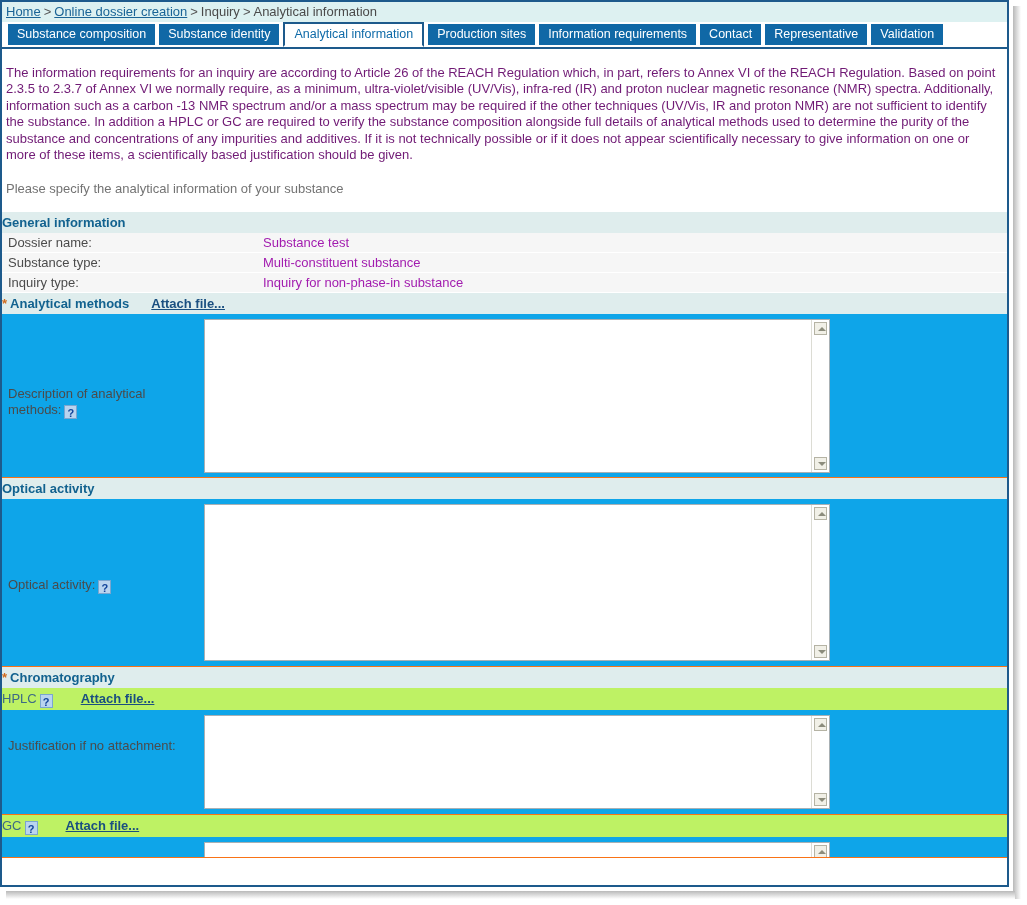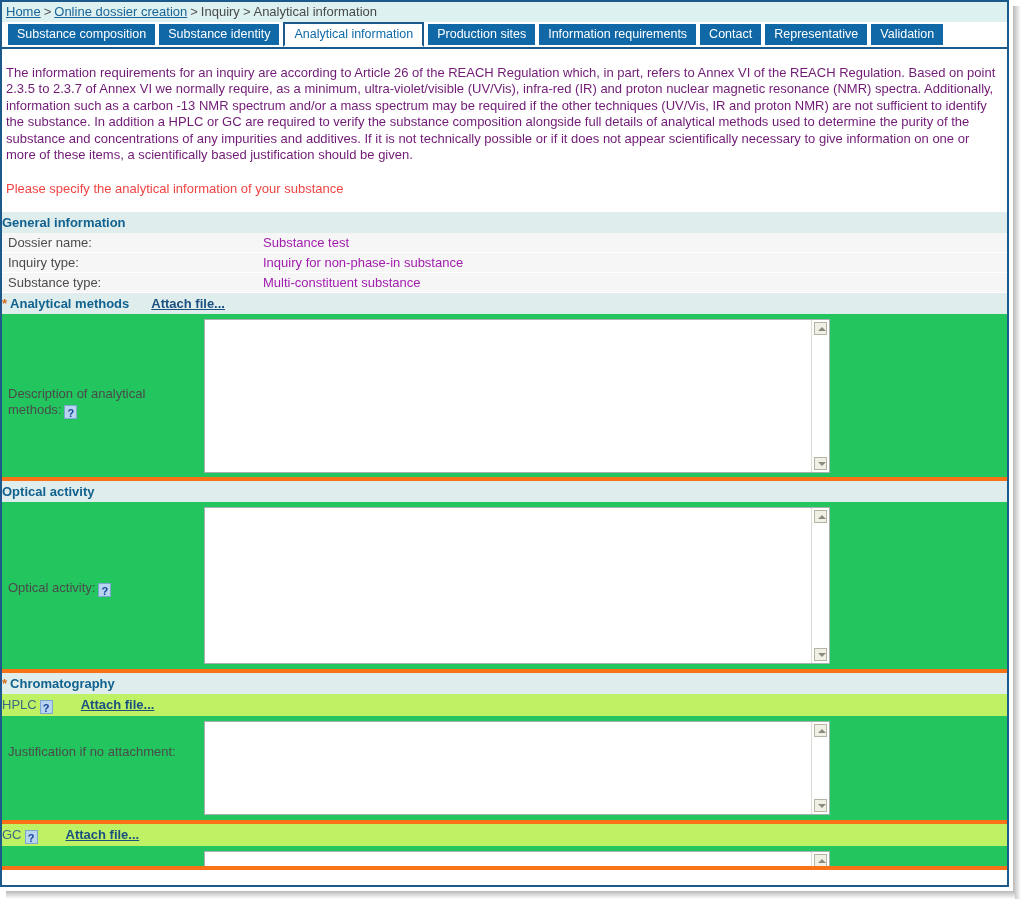--- a/index.html
+++ b/index.html
@@ -85,21 +85,21 @@
   
   .intro{
     padding:16px 10px 0 4px;
     font-size:13px;
     line-height:16.4px;
     color:#701a75;
   }
   .subintro{
     padding:18px 4px 0 4px;
     font-size:13px;
-    color:#ef4444;
+    color:#737373;
   }
 
   
   .form-area{margin-top:16px;}
   .section-head{
     background:#dfeded;
     color:#12628f;
     font-weight:bold;
     font-size:13px;
     height:21px;
@@ -141,23 +141,23 @@
   }
   .info-row .lbl{
     position:absolute;left:6px;top:0;color:#4b4b4b;
   }
   .info-row .val{
     position:absolute;left:261px;top:0;color:#a21caf;
   }
 
   
   .field-row{
-    background:#22c55e;
+    background:#0ea5e9;
     position:relative;
-    border-bottom:4px solid #f97316;
+    border-bottom:1px solid #f97316;
   }
   .field-row .flabel{
     position:absolute;
     left:6px;
     width:185px;
     color:#4b4b4b;
     font-size:13px;
     line-height:16px;
   }
   .helpicon{
@@ -230,26 +230,26 @@
 
     <div class="section-head">
       <span>General information</span>
     </div>
 
     <div class="info-row">
       <span class="lbl">Dossier name:</span>
       <span class="val">Substance test</span>
     </div>
     <div class="info-row">
+      <span class="lbl">Substance type:</span>
+      <span class="val">Multi-constituent substance</span>
+    </div>
+    <div class="info-row">
       <span class="lbl">Inquiry type:</span>
       <span class="val">Inquiry for non-phase-in substance</span>
-    </div>
-    <div class="info-row">
-      <span class="lbl">Substance type:</span>
-      <span class="val">Multi-constituent substance</span>
     </div>
 
     <div class="section-head">
       <span class="star">*</span><span>Analytical methods</span><span class="attach">Attach file...</span>
     </div>
 
     <div class="field-row" style="height:163px;">
       <div class="flabel" style="top:72px;"><span>Description of analytical methods:</span><span class="helpicon">?</span></div>
       <div class="ta" style="left:202px;top:5px;width:626px;height:154px;">
         <div class="sb">

